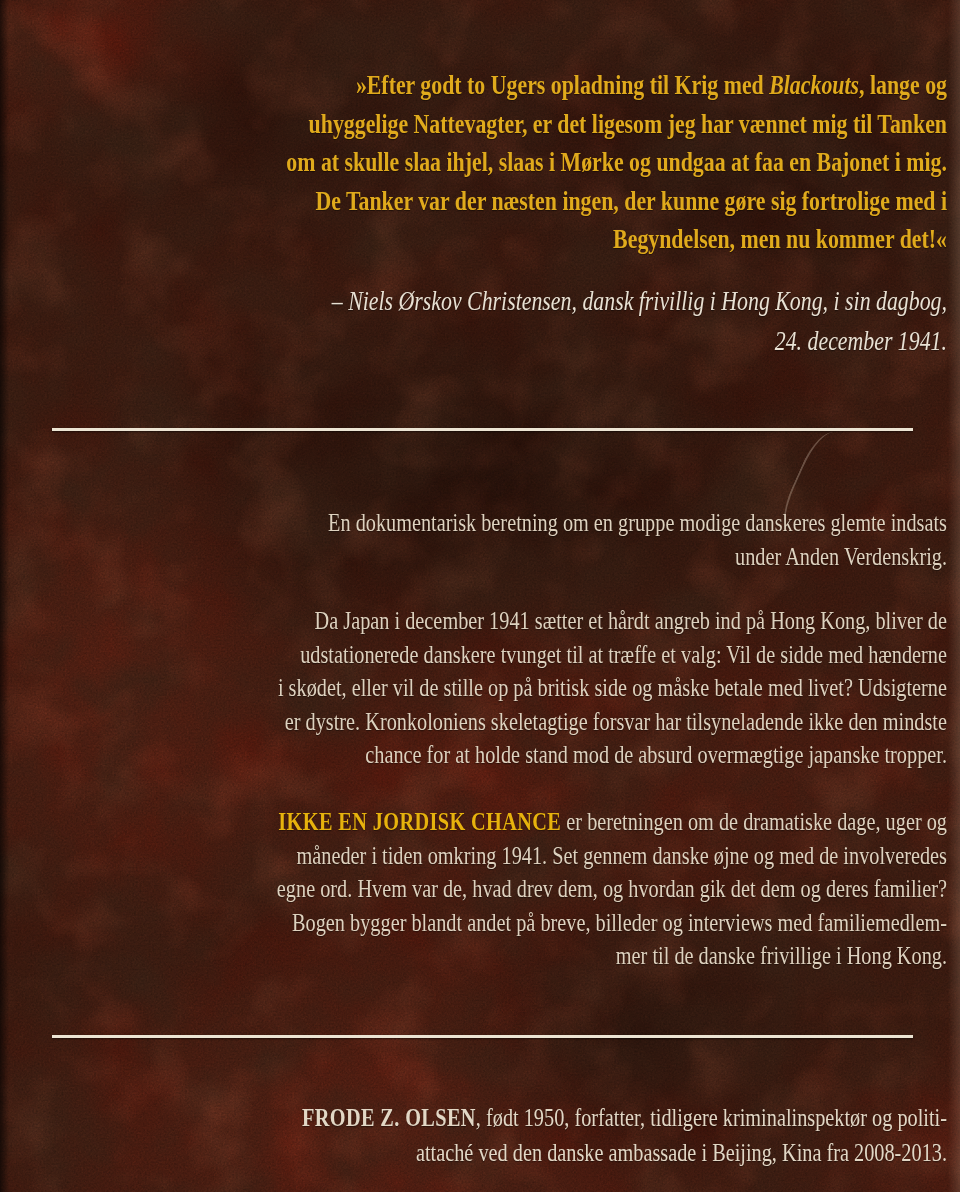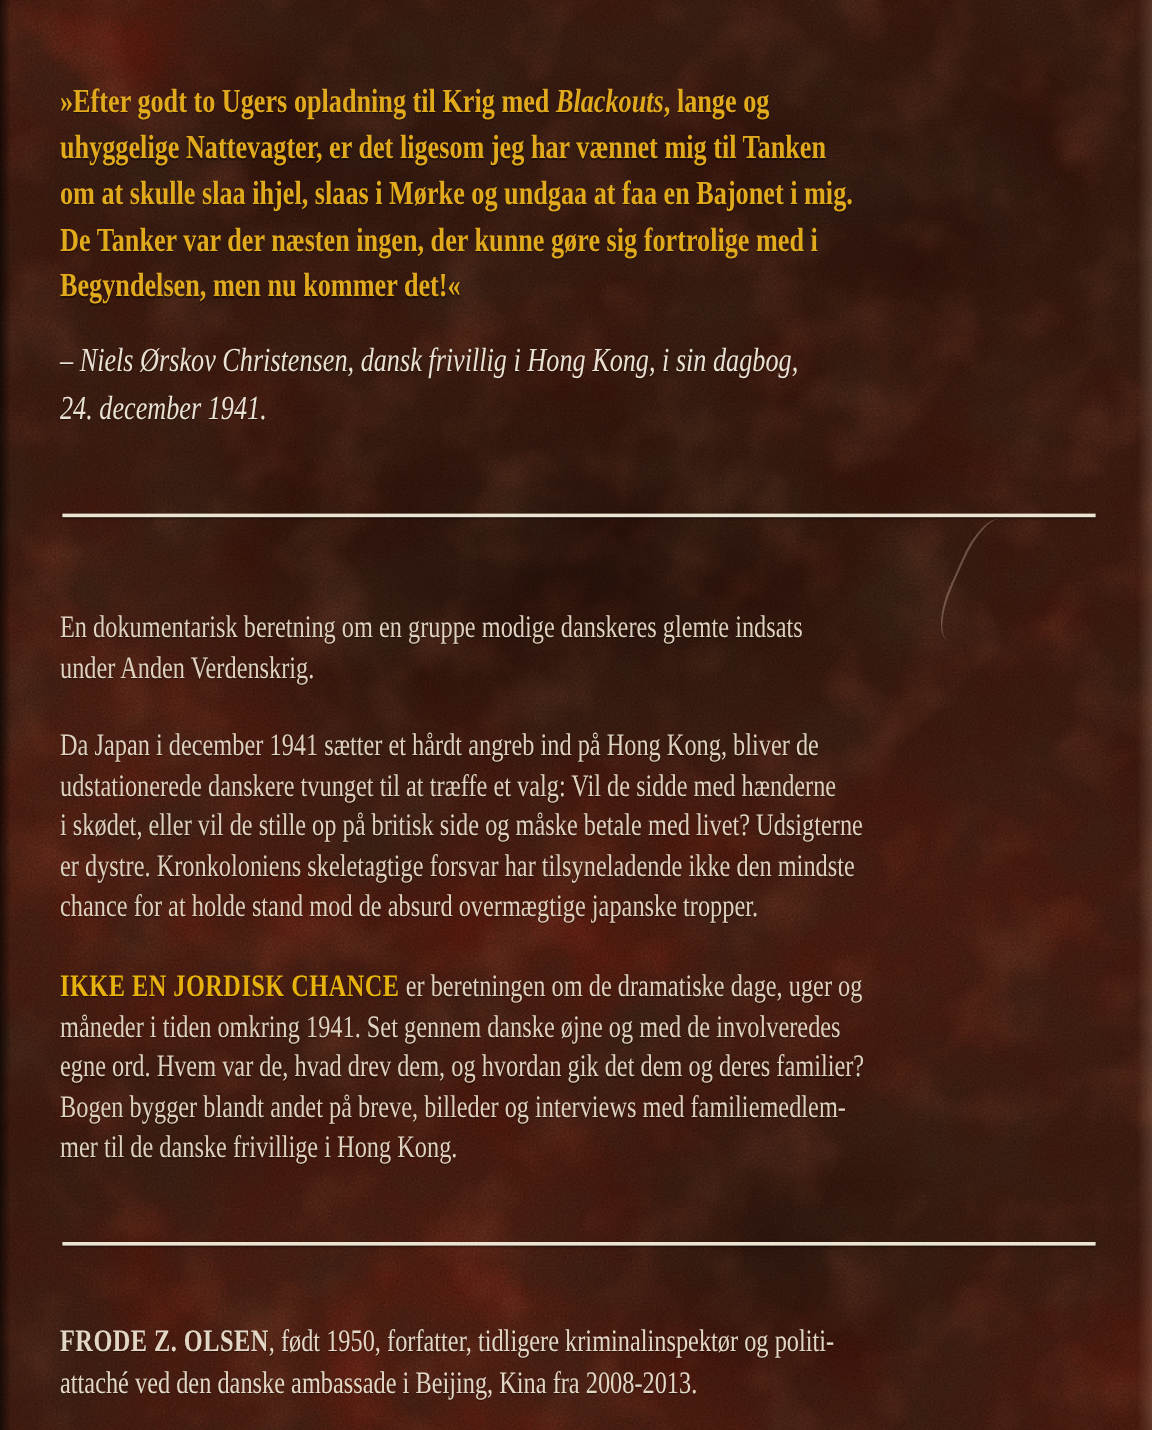--- a/index.html
+++ b/index.html
@@ -21,20 +21,21 @@
       radial-gradient(ellipse 500px 300px at 760px 160px, rgba(22,10,6,.5),   transparent 70%),
       radial-gradient(ellipse 560px 280px at 480px 470px, rgba(12,6,3,.55),   transparent 72%),
       radial-gradient(ellipse 340px 220px at 880px 470px, rgba(70,22,12,.5),  transparent 70%),
       radial-gradient(ellipse 300px 420px at 110px 680px, rgba(150,40,22,.6), transparent 70%),
       radial-gradient(ellipse 560px 340px at 470px 790px, rgba(140,34,18,.5), transparent 72%),
       radial-gradient(ellipse 320px 240px at 840px 760px, rgba(120,30,16,.45),transparent 70%),
       radial-gradient(ellipse 280px 220px at 640px 1040px, rgba(14,7,4,.6),   transparent 70%),
       radial-gradient(ellipse 650px 300px at 380px 1130px, rgba(160,42,24,.55),transparent 72%),
       radial-gradient(ellipse 240px 180px at 930px 1150px, rgba(130,32,18,.5), transparent 70%),
       linear-gradient(#44190e, #44190e);
+    text-align: right;
   }
   .grain-svg {
     position: absolute;
     left: 0; top: 0;
     z-index: 1;
     pointer-events: none;
   }
   .edge-left {
     position: absolute;
     left: 0; top: 0;

